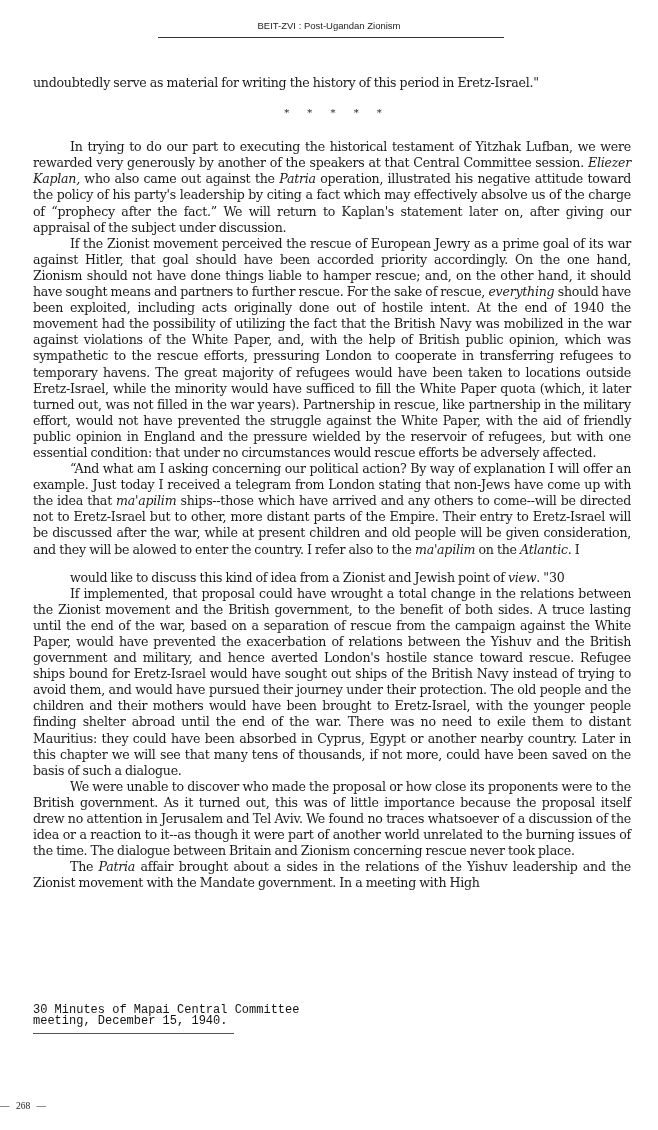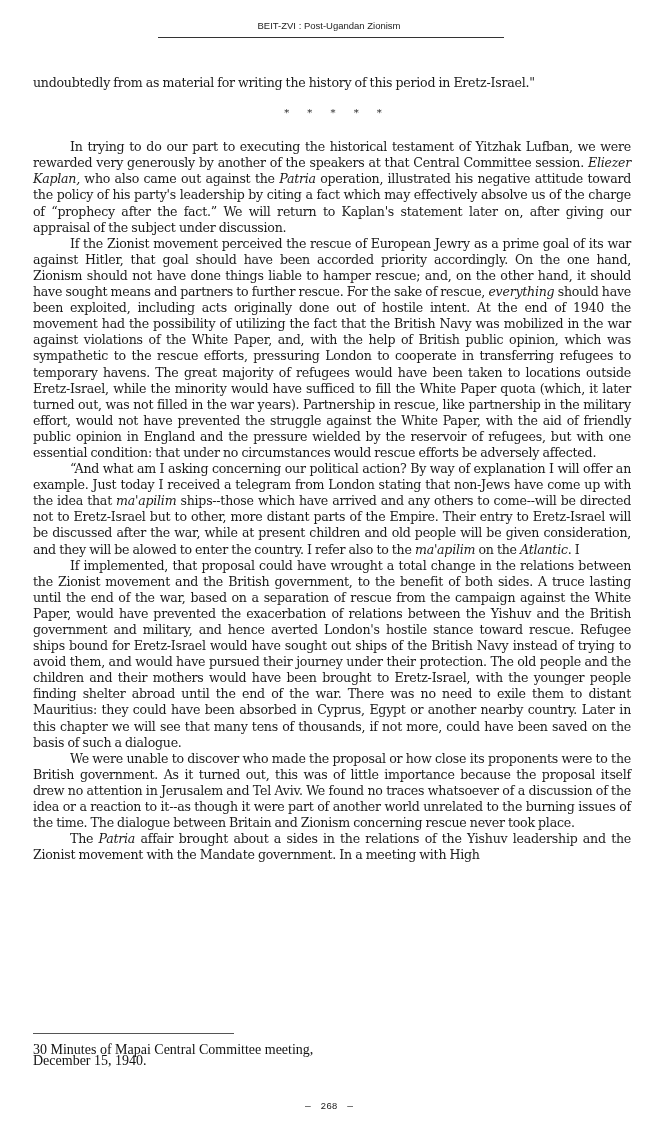--- a/index.html
+++ b/index.html
@@ -66,58 +66,59 @@
     .footnote-rule {
       position: absolute;
       top: 1033px;
       left: 33px;
       width: 201px;
       height: 0;
       border-top: 1px solid #555;
     }
     .footnote {
       position: absolute;
-      top: 1044px;
+      top: 1005px;
       left: 33px;
       width: 330px;
-      font-family: Liberation Serif, serif;
-      font-size: 14px;
+      font-family: Liberation Mono, monospace;
+      font-size: 12px;
       line-height: 11px;
       color: #111;
     }
     .page-number {
       position: absolute;
       top: 1101px;
       left: 0;
       width: 658px;
-      text-align: center;
-      font-family: Liberation Mono, monospace;
+      text-align: left;
+      font-family: Liberation Serif, serif;
       font-size: 9.5px;
       color: #222;
       word-spacing: 4px;
     }
   </style>
 </head>
 <body>
 
 <div class="running-header">BEIT-ZVI : Post-Ugandan Zionism</div>
 <div class="header-rule"></div>
 
 <div class="body-text">
-  <p>undoubtedly from as material for writing the history of this period in Eretz-Israel."</p>
+  <p>undoubtedly serve as material for writing the history of this period in Eretz-Israel."</p>
 
   <div class="separator">* * * * *</div>
 
   <p class="indent"><span>In trying to do our part to executing the historical testament of Yitzhak Lufban, we were rewarded very generously by another of the speakers at that Central Committee session. </span><em>Eliezer Kaplan,</em><span> who also came out against the </span><em>Patria</em><span> operation, illustrated his negative attitude toward the policy of his party's leadership by citing a fact which may effectively absolve us of the charge of “prophecy after the fact.” We will return to Kaplan's statement later on, after giving our appraisal of the subject under discussion.</span></p>
 
   <p class="indent"><span>If the Zionist movement perceived the rescue of European Jewry as a prime goal of its war against Hitler, that goal should have been accorded priority accordingly. On the one hand, Zionism should not have done things liable to hamper rescue; and, on the other hand, it should have sought means and partners to further rescue. For the sake of rescue, </span><em>everything</em><span> should have been exploited, including acts originally done out of hostile intent. At the end of 1940 the movement had the possibility of utilizing the fact that the British Navy was mobilized in the war against violations of the White Paper, and, with the help of British public opinion, which was sympathetic to the rescue efforts, pressuring London to cooperate in transferring refugees to temporary havens. The great majority of refugees would have been taken to locations outside Eretz-Israel, while the minority would have sufficed to fill the White Paper quota (which, it later turned out, was not filled in the war years). Partnership in rescue, like partnership in the military effort, would not have prevented the struggle against the White Paper, with the aid of friendly public opinion in England and the pressure wielded by the reservoir of refugees, but with one essential condition: that under no circumstances would rescue efforts be adversely affected.</span></p>
 
 
   <p class="indent"><span>“And what am I asking concerning our political action? By way of explanation I will offer an example. Just today I received a telegram from London stating that non-Jews have come up with the idea that </span><em>ma'apilim</em><span> ships--those which have arrived and any others to come--will be directed not to Eretz-Israel but to other, more distant parts of the Empire. Their entry to Eretz-Israel will be discussed after the war, while at present children and old people will be given consideration, and they will be alowed to enter the country. I refer also to the </span><em>ma'apilim</em><span> on the </span><em>Atlantic</em><span>. I</span></p>
 
+  <p class="indent gap-before"><span>would like to discuss this kind of idea from a Zionist and Jewish point of </span><em>view</em><span>. "30</span></p>
 
   <p class="indent">If implemented, that proposal could have wrought a total change in the relations between the Zionist movement and the British government, to the benefit of both sides. A truce lasting until the end of the war, based on a separation of rescue from the campaign against the White Paper, would have prevented the exacerbation of relations between the Yishuv and the British government and military, and hence averted London's hostile stance toward rescue. Refugee ships bound for Eretz-Israel would have sought out ships of the British Navy instead of trying to avoid them, and would have pursued their journey under their protection. The old people and the children and their mothers would have been brought to Eretz-Israel, with the younger people finding shelter abroad until the end of the war. There was no need to exile them to distant Mauritius: they could have been absorbed in Cyprus, Egypt or another nearby country. Later in this chapter we will see that many tens of thousands, if not more, could have been saved on the basis of such a dialogue.</p>
 
   <p class="indent">We were unable to discover who made the proposal or how close its proponents were to the British government. As it turned out, this was of little importance because the proposal itself drew no attention in Jerusalem and Tel Aviv. We found no traces whatsoever of a discussion of the idea or a reaction to it--as though it were part of another world unrelated to the burning issues of the time. The dialogue between Britain and Zionism concerning rescue never took place.</p>
 
   <p class="indent"><span>The </span><em>Patria</em><span> affair brought about a sides in the relations of the Yishuv leadership and the Zionist movement with the Mandate government. In a meeting with High</span></p>
 </div>
 
 <div class="footnote-rule"></div>
 <div class="footnote">30 Minutes of Mapai Central Committee meeting, December 15, 1940.</div>

